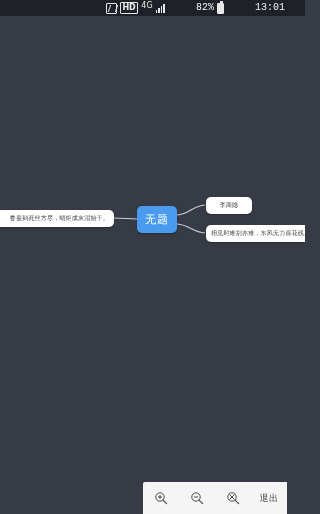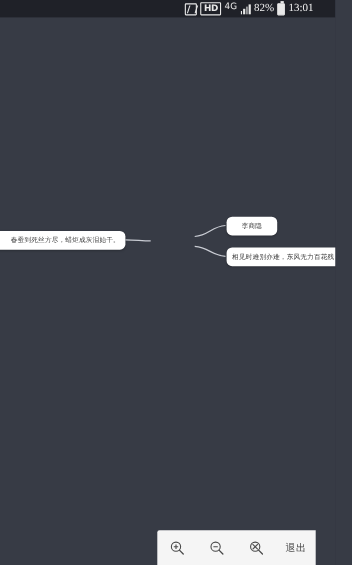--- a/index.html
+++ b/index.html
@@ -32,21 +32,22 @@
     justify-content: flex-end;
     padding-right: 20px;
     gap: 3px;
   }
 
   .sb-txt {
     color: #f2f2f2;
     font-size: 10px;
     line-height: 10px;
     letter-spacing: 0px;
-    font-family: Liberation Serif, serif;
+    font-family: Liberation Mono, monospace;
+    margin-left: 28px;
   }
 
   .nfc-icon {
     width: 11px; height: 11px;
     border: 1px solid #e8e8e8;
     border-radius: 1px;
     position: relative;
     display: inline-block;
   }
   .nfc-icon::after {
@@ -209,20 +210,23 @@
 
       <path d="M 177 199 C 190 198, 192 190, 205 189" stroke="#c9ccd3" stroke-width="1.1" fill="none"></path>
 
       <path d="M 177 208 C 190 209, 192 216, 205 217" stroke="#c9ccd3" stroke-width="1.1" fill="none"></path>
     </svg>
 
     <div class="node node-child" style="left:-104px; top:194px; width:218px; height:17px; justify-content:flex-end; padding-right:5px;">
       <span>春蚕到死丝方尽，蜡炬成灰泪始干。</span>
     </div>
 
+    <div class="node node-root" style="left:137px; top:190px; width:40px; height:27px;">
+      <span>无题</span>
+    </div>
 
     <div class="node node-child" style="left:206px; top:181px; width:46px; height:17px;">
       <span>李商隐</span>
     </div>
 
     <div class="node node-child" style="left:206px; top:209px; width:118px; height:17px; justify-content:flex-start; padding-left:5px;">
       <span>相见时难别亦难，东风无力百花残。</span>
     </div>
 
   </div>

